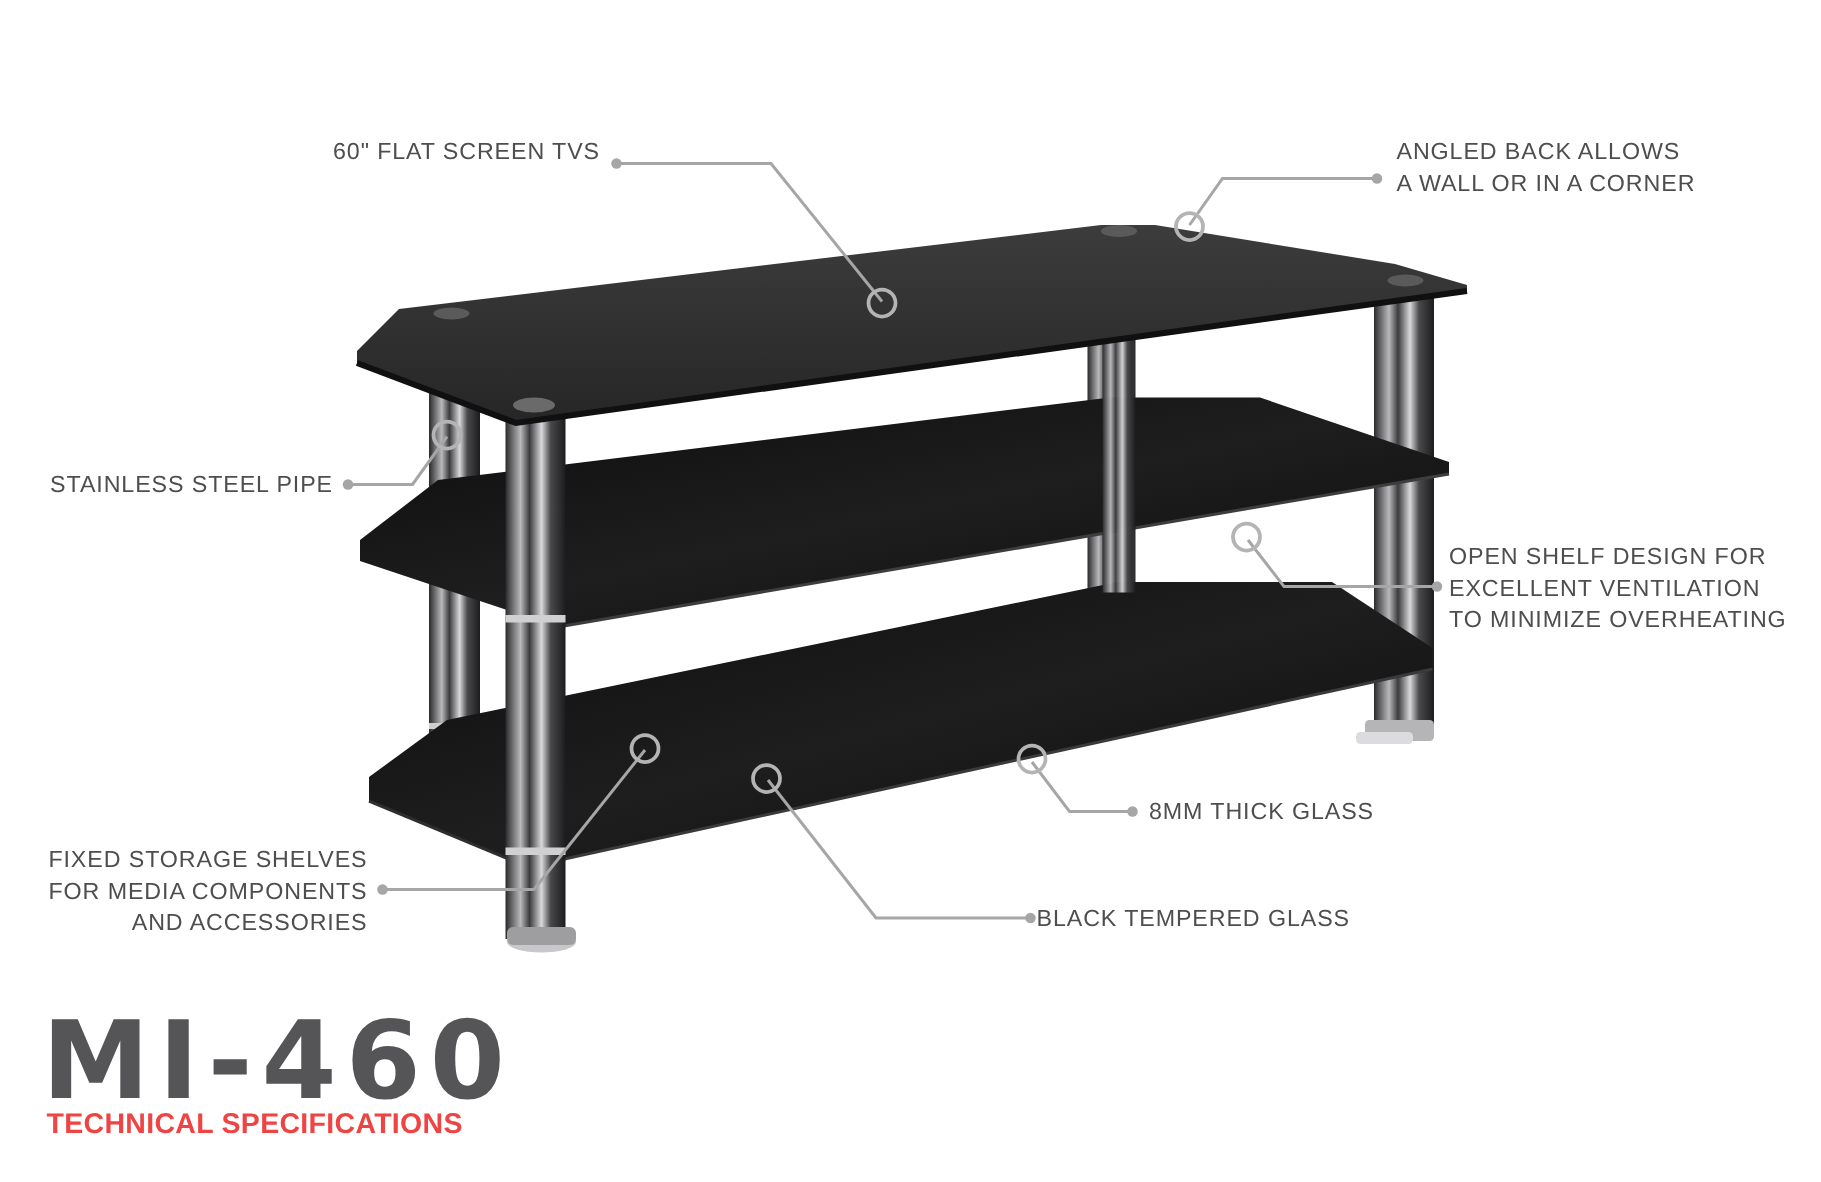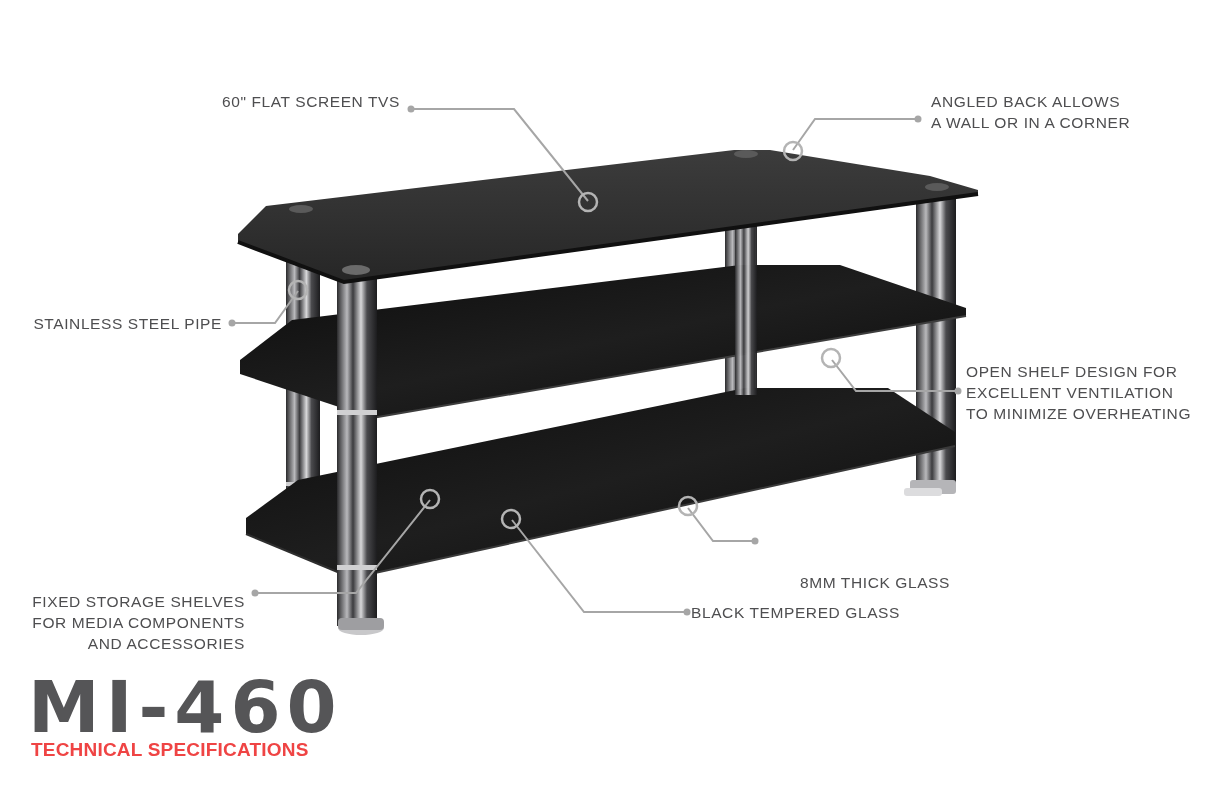--- a/index.html
+++ b/index.html
@@ -140,25 +140,25 @@
   <div class="label right" style="left:20px; top:313px; width:202px;">
     <span>STAINLESS STEEL PIPE</span>
   </div>
 
   <div class="label" style="left:966px; top:361px;">
     <span>OPEN SHELF DESIGN FOR</span>
     <span>EXCELLENT VENTILATION</span>
     <span>TO MINIMIZE OVERHEATING</span>
   </div>
 
-  <div class="label" style="left:800px; top:531px;margin-top:41px;">
+  <div class="label" style="left:766px; top:531px;">
     <span>8MM THICK GLASS</span>
   </div>
 
-  <div class="label right" style="left:20px; top:591px; width:225px;">
+  <div class="label right" style="left:20px; top:563px; width:225px;">
     <span>FIXED STORAGE SHELVES</span>
     <span>FOR MEDIA COMPONENTS</span>
     <span>AND ACCESSORIES</span>
   </div>
 
   <div class="label" style="left:691px; top:602px;">
     <span>BLACK TEMPERED GLASS</span>
   </div>
 
   <div class="title">MI-460</div>

